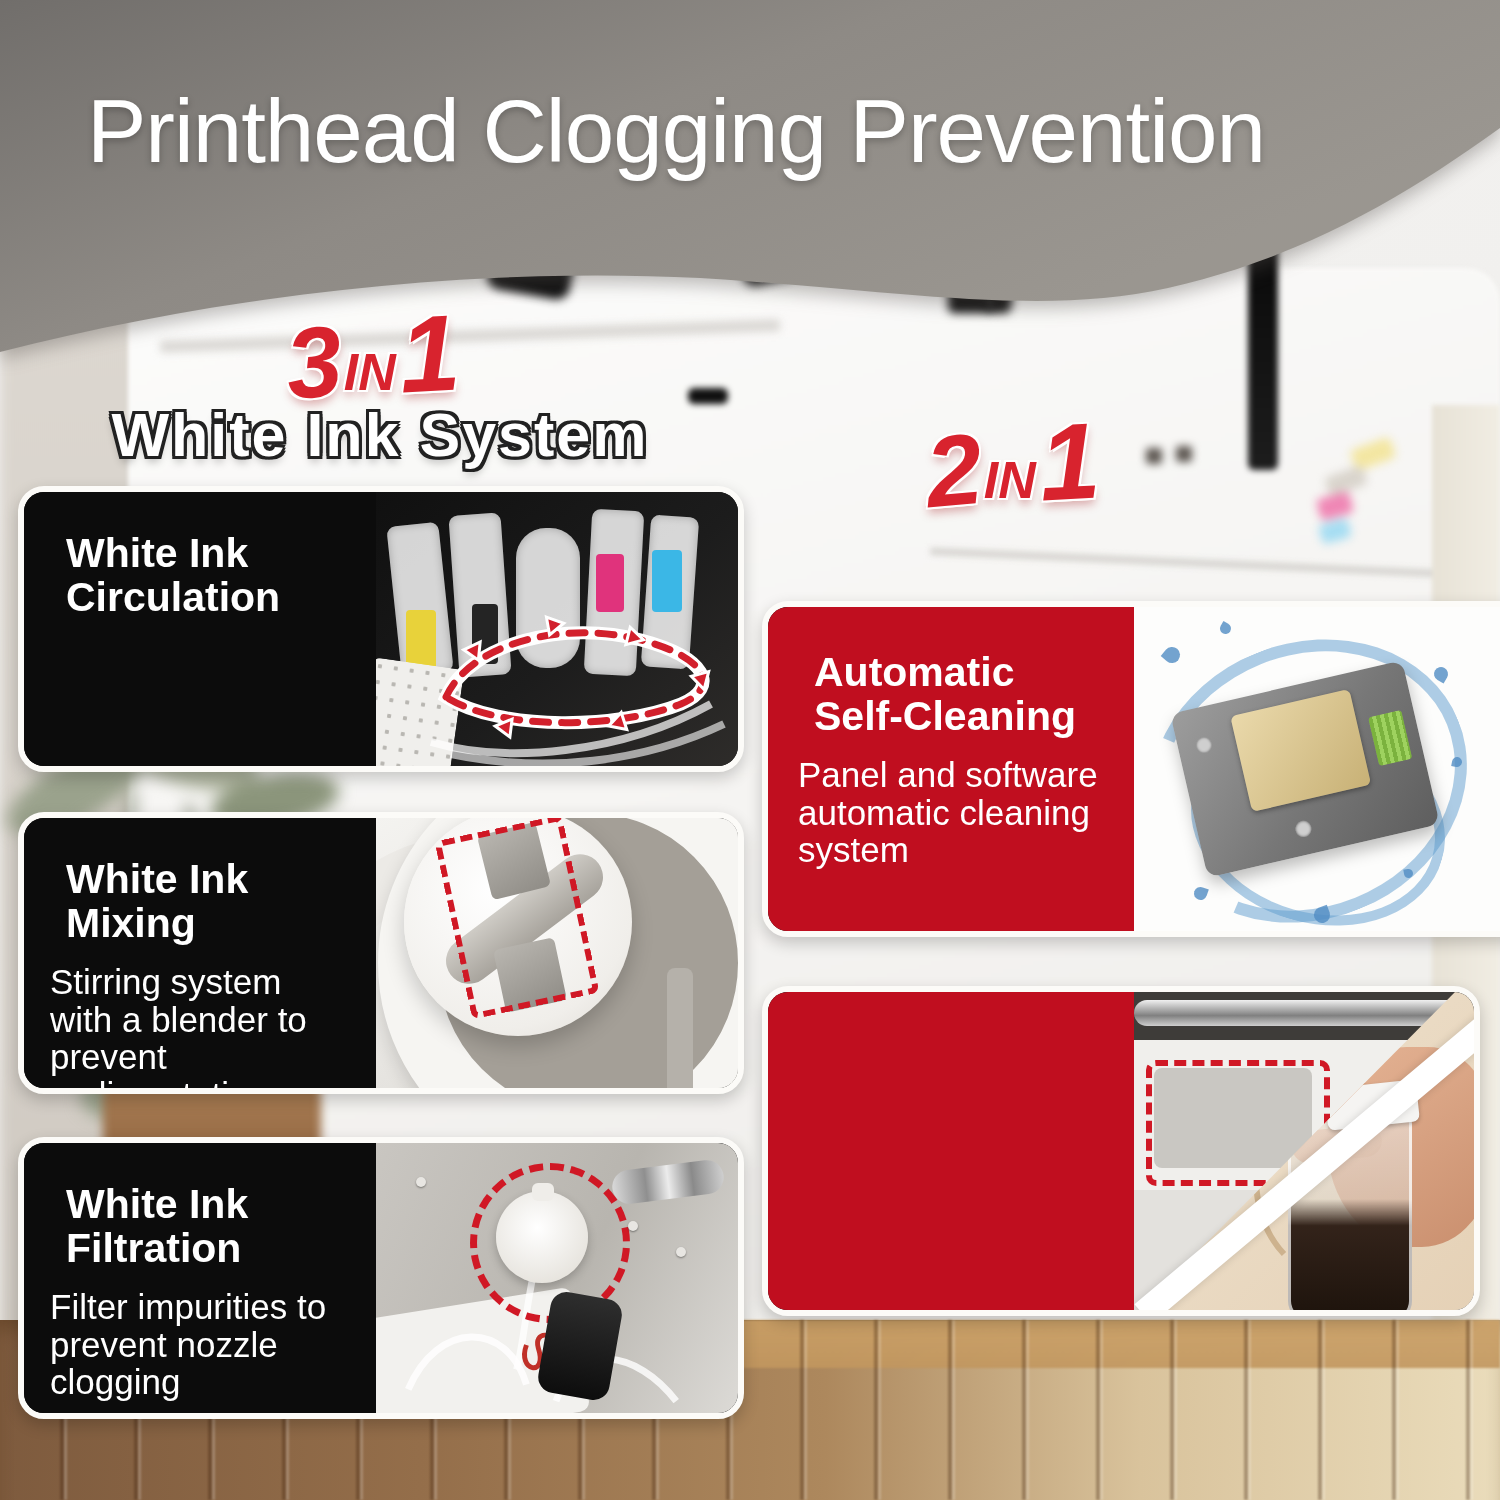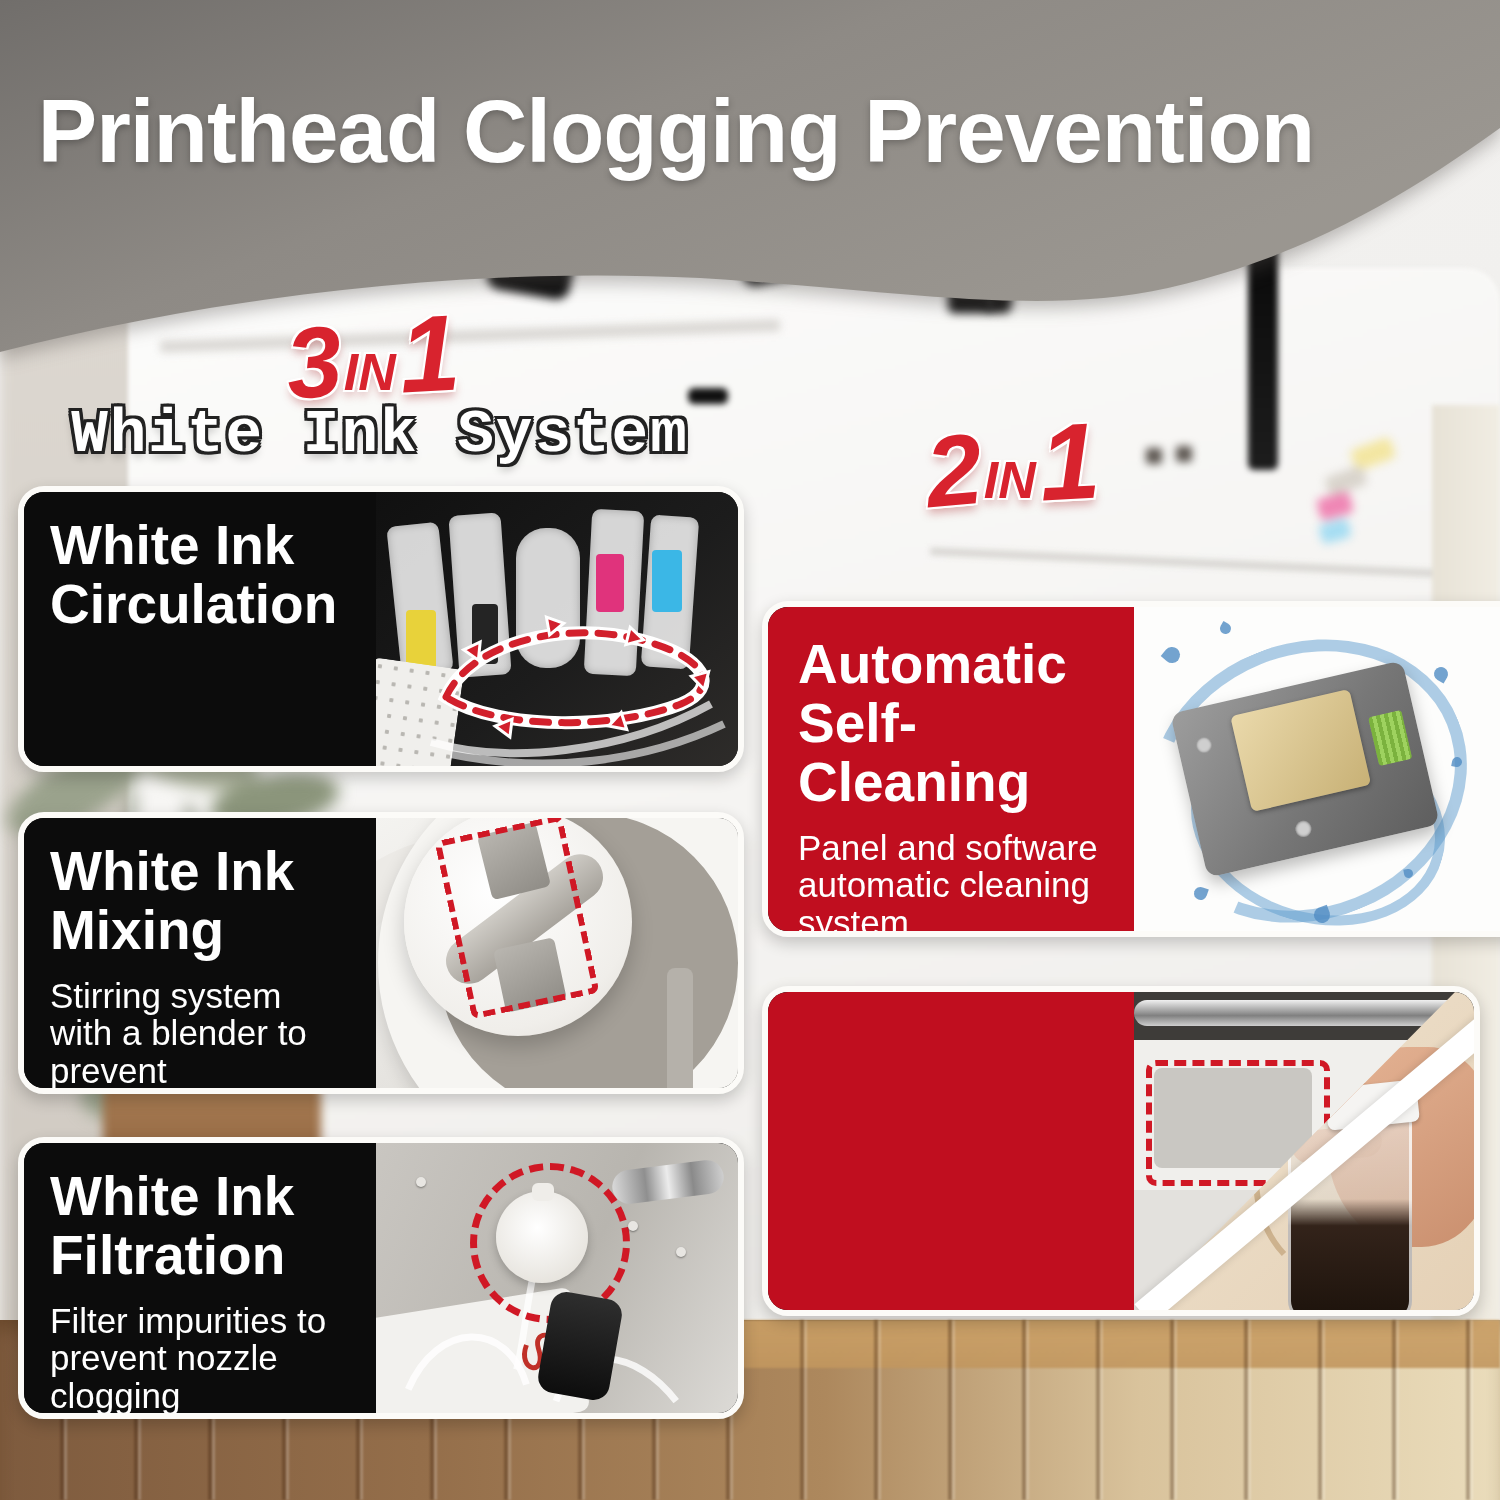--- a/index.html
+++ b/index.html
@@ -50,43 +50,43 @@
   .wood-grooves{position:absolute;inset:0;
     background:repeating-linear-gradient(90deg,rgba(0,0,0,0) 0 60px,rgba(60,30,10,.33) 60px 64px,
       rgba(255,255,255,.22) 64px 67px,rgba(0,0,0,0) 67px 74px);filter:blur(1px);}
   .wood-lip{position:absolute;left:690px;top:0;width:810px;height:48px;
     background:linear-gradient(180deg,#cda268,#c2975f);opacity:.9;filter:blur(1px);}
 
   
   .wave{left:0;top:0;width:1500px;height:400px;z-index:3;
     filter:drop-shadow(0 7px 9px rgba(85,80,75,.38));}
   .title{left:0;top:80px;width:1352px;text-align:center;z-index:4;color:#fff;
-    font-size:89px;font-weight:700;letter-spacing:-1px;
+    font-size:89px;font-weight:400;letter-spacing:-1px;
     text-shadow:0 3px 7px rgba(0,0,0,.25);}
 
   
   .badge{z-index:5;display:flex;align-items:center;justify-content:center;
     color:#d8232e;font-weight:800;font-style:italic;
     text-shadow:2px 2px 0 #fff,-2px 2px 0 #fff,2px -2px 0 #fff,-2px -2px 0 #fff,0 6px 10px rgba(160,20,25,.35);}
   .badge .big{font-size:100px;line-height:1;transform:rotate(-5deg);}
   .badge .big2{font-size:108px;line-height:1;transform:rotate(-3deg) translateY(-8px);margin-left:2px;}
   .badge .mid{font-size:52px;line-height:1;transform:translateY(10px);margin:0 2px;}
   .badge-3{left:248px;top:308px;width:250px;height:108px;}
   .badge-2{left:888px;top:416px;width:250px;height:108px;}
   .sys-label{z-index:5;text-align:center;color:#fff;font-weight:800;font-size:61px;letter-spacing:2px;
     text-shadow:3px 0 0 #222,-3px 0 0 #222,0 3px 0 #222,0 -3px 0 #222,
       3px 3px 0 #222,-3px 3px 0 #222,3px -3px 0 #222,-3px -3px 0 #222,0 6px 8px rgba(0,0,0,.25);}
-  .label-white{left:55px;top:400px;width:650px;font-family:Liberation Mono, monospace;}
+  .label-white{left:55px;top:400px;width:650px;}
   .label-clean{left:765px;top:506px;width:650px;}
 
   
   .card{z-index:6;border:6px solid #fcfbf8;border-radius:26px;overflow:hidden;display:flex;
     box-shadow:0 6px 16px rgba(0,0,0,.2);box-sizing:border-box;background:#111;}
   .panel{flex:0 0 auto;color:#fff;box-sizing:border-box;}
-  .panel h3{margin:0;font-size:55px;line-height:1.07;font-weight:800;white-space:pre-line;}
+  .panel h3{margin:16px;font-size:41px;line-height:1.07;font-weight:800;white-space:pre-line;}
   .panel p{margin:17px 0 0 0;font-size:35px;line-height:1.08;font-weight:500;white-space:pre-line;}
   .panel-black{background:#0c0c0c;width:352px;padding:24px 8px 10px 26px;}
   .panel-red{background:#c00e1f;width:366px;padding:28px 8px 10px 30px;}
   .photo{position:relative;flex:1 1 auto;overflow:hidden;}
 
   
   .ph-circ{background:linear-gradient(140deg,#101010 0%,#1c1c1c 55%,#2e2c2a 100%);}
   .cart{position:absolute;background:rgba(248,248,248,.85);border-radius:9px;box-shadow:inset 0 0 8px rgba(0,0,0,.25);}
   .tab{position:absolute;border-radius:4px;}
   .circuit{position:absolute;left:-12px;bottom:-22px;width:92px;height:125px;background:#f0efec;

